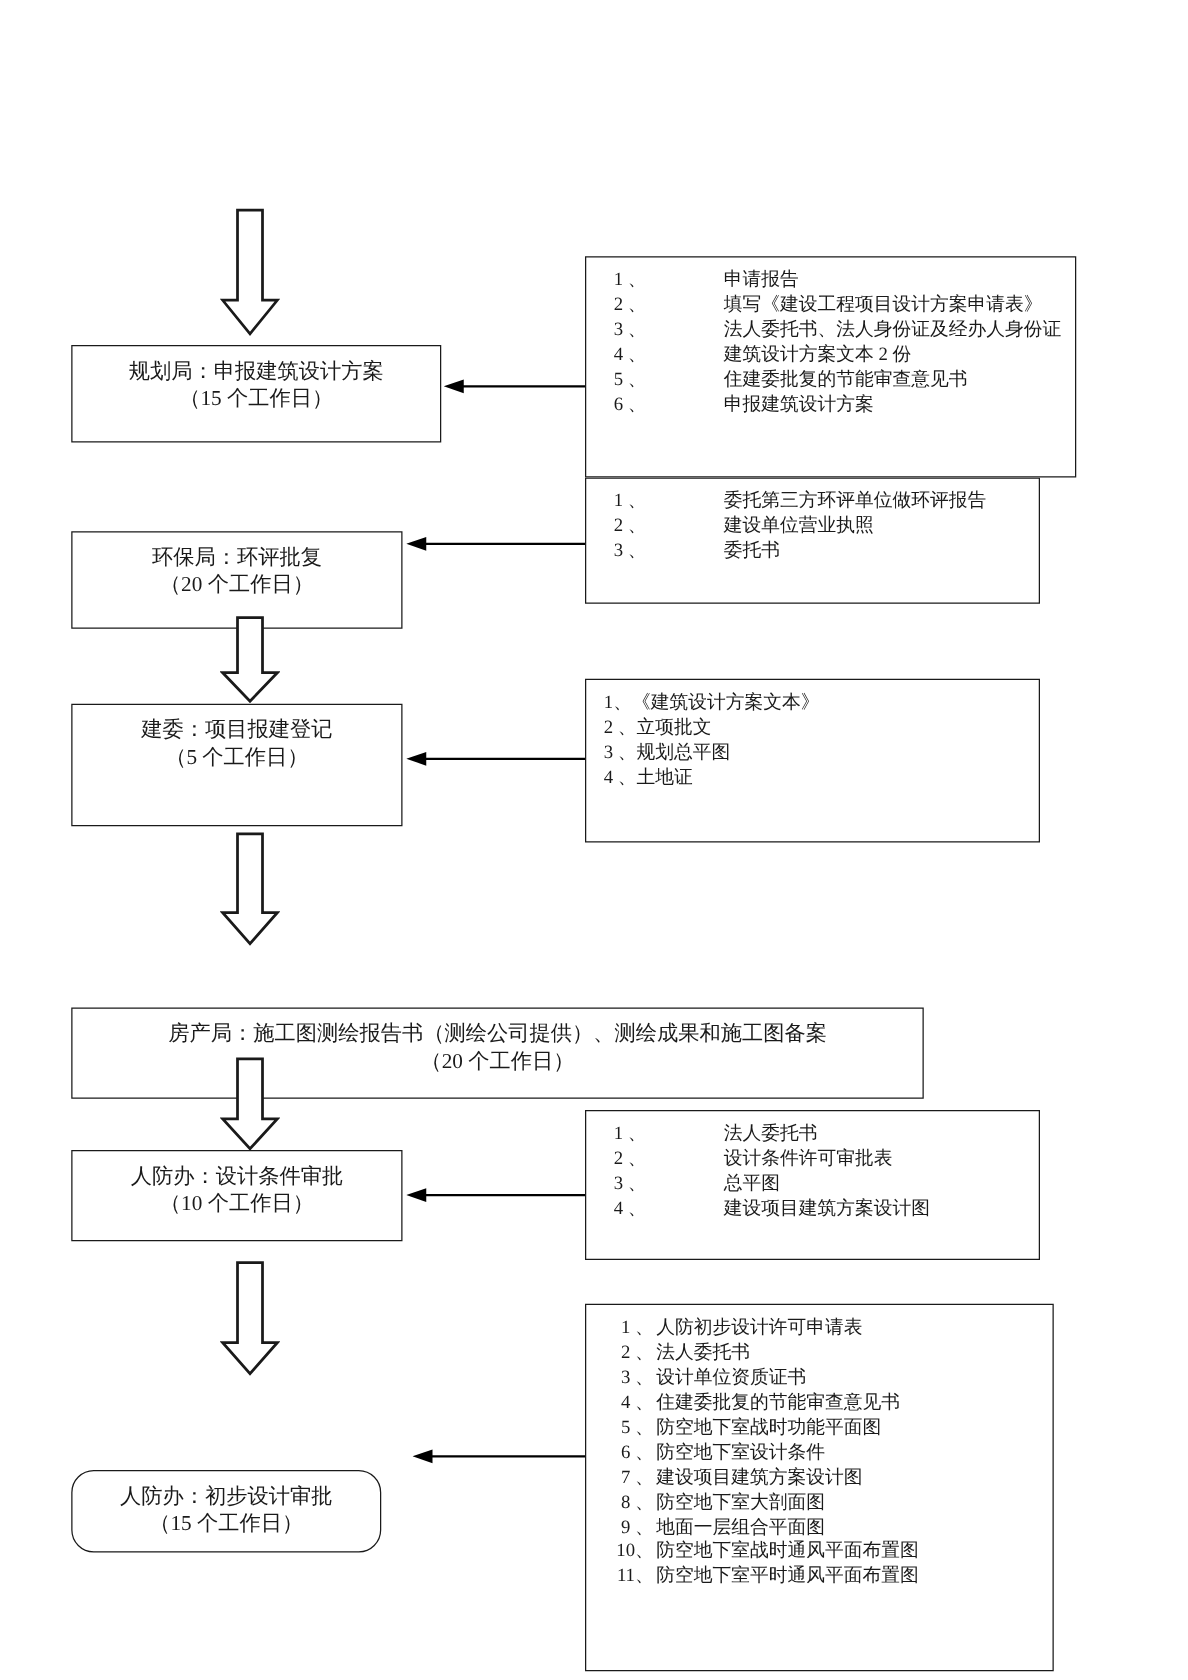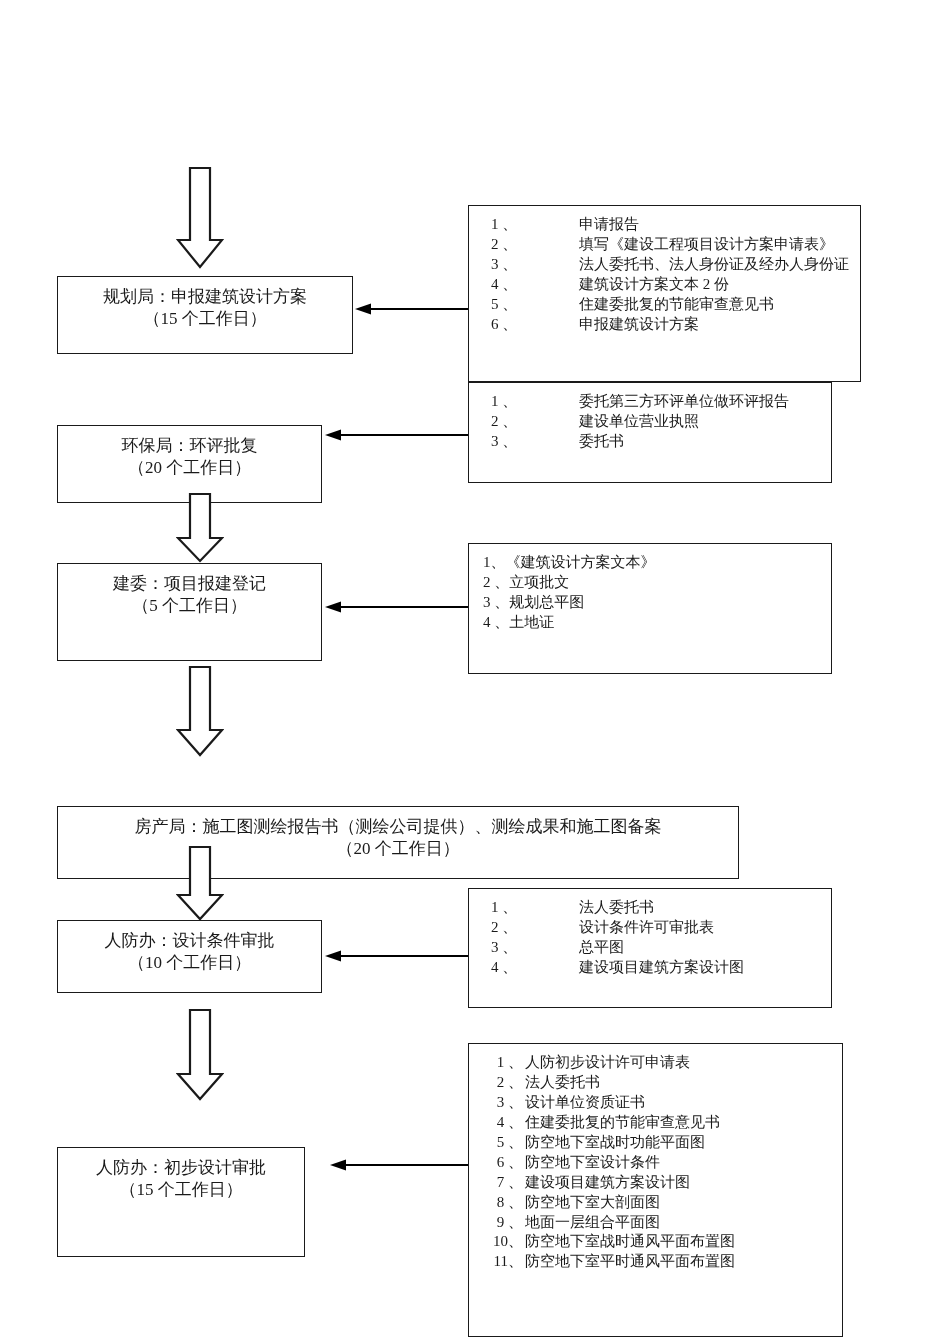--- a/index.html
+++ b/index.html
@@ -257,21 +257,21 @@
       <polygon points="0,7 16,1.5 16,12.5" fill="#000000"></polygon>
     </svg>
   </div>
 
   <div class="down-arrow" style="left:176px; top:1008px;">
     <svg width="48" height="94" viewBox="0 0 48 94">
       <polygon points="14,2 34,2 34,66 46,66 24,91 2,66 14,66" fill="#ffffff" stroke="#1a1a1a" stroke-width="2.2" stroke-linejoin="miter"></polygon>
     </svg>
   </div>
 
-  <div class="proc-box" style="left:57px; top:1147px; width:248px; height:110px;">
+  <div class="proc-box" style="left:57px; top:1176px; width:248px; height:66px;border-radius:18px;">
     <span class="ln">人防办：初步设计审批</span>
     <span class="ln">（15 个工作日）</span>
   </div>
 
   <div class="doc-box" style="left:468px; top:1043px; width:375px; height:294px;">
     <ul class="doc-list gap-num2">
       <li>
         <span class="num">1 、</span>
         <span class="txt">人防初步设计许可申请表</span>
       </li>

